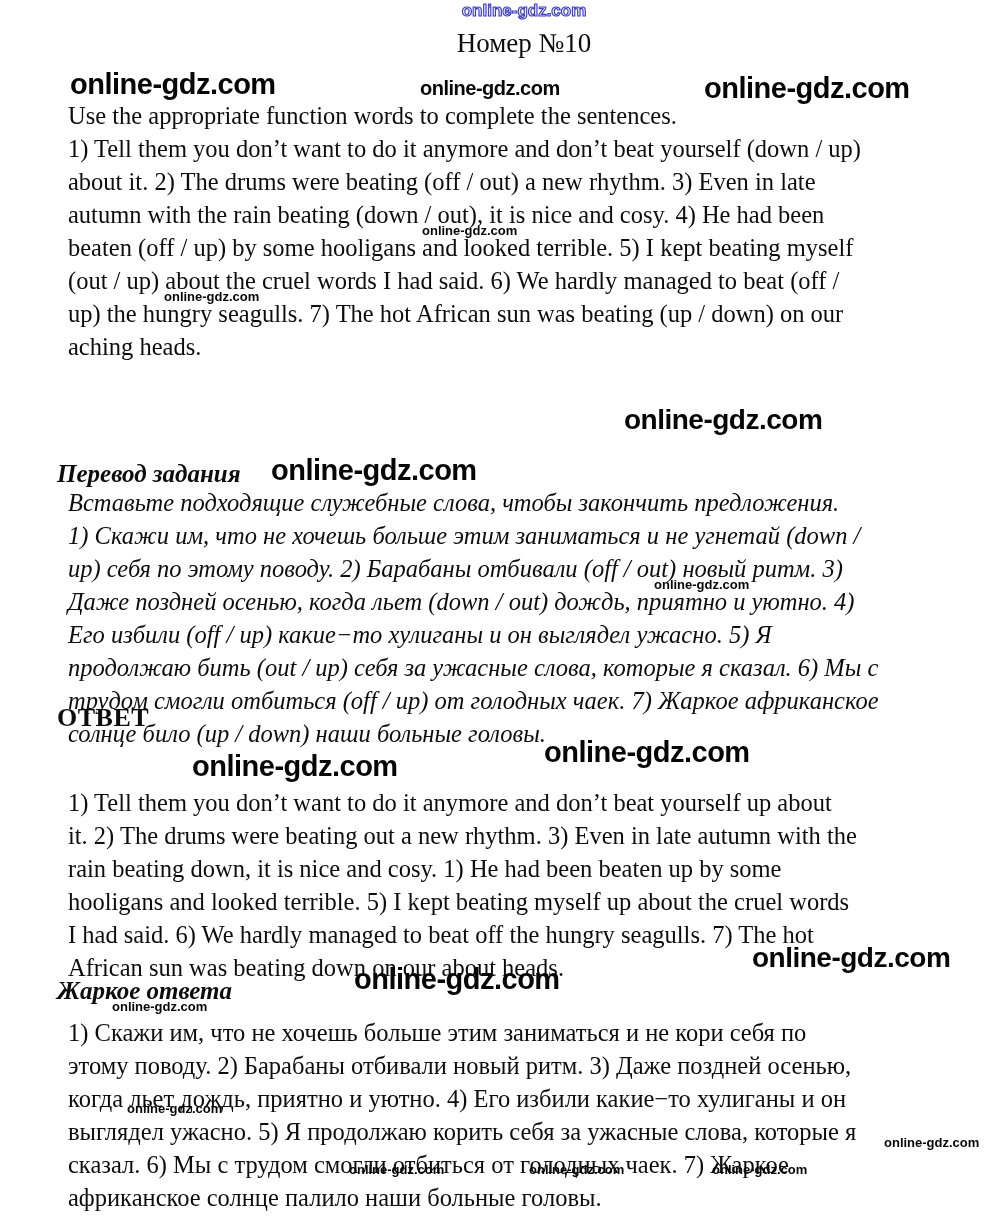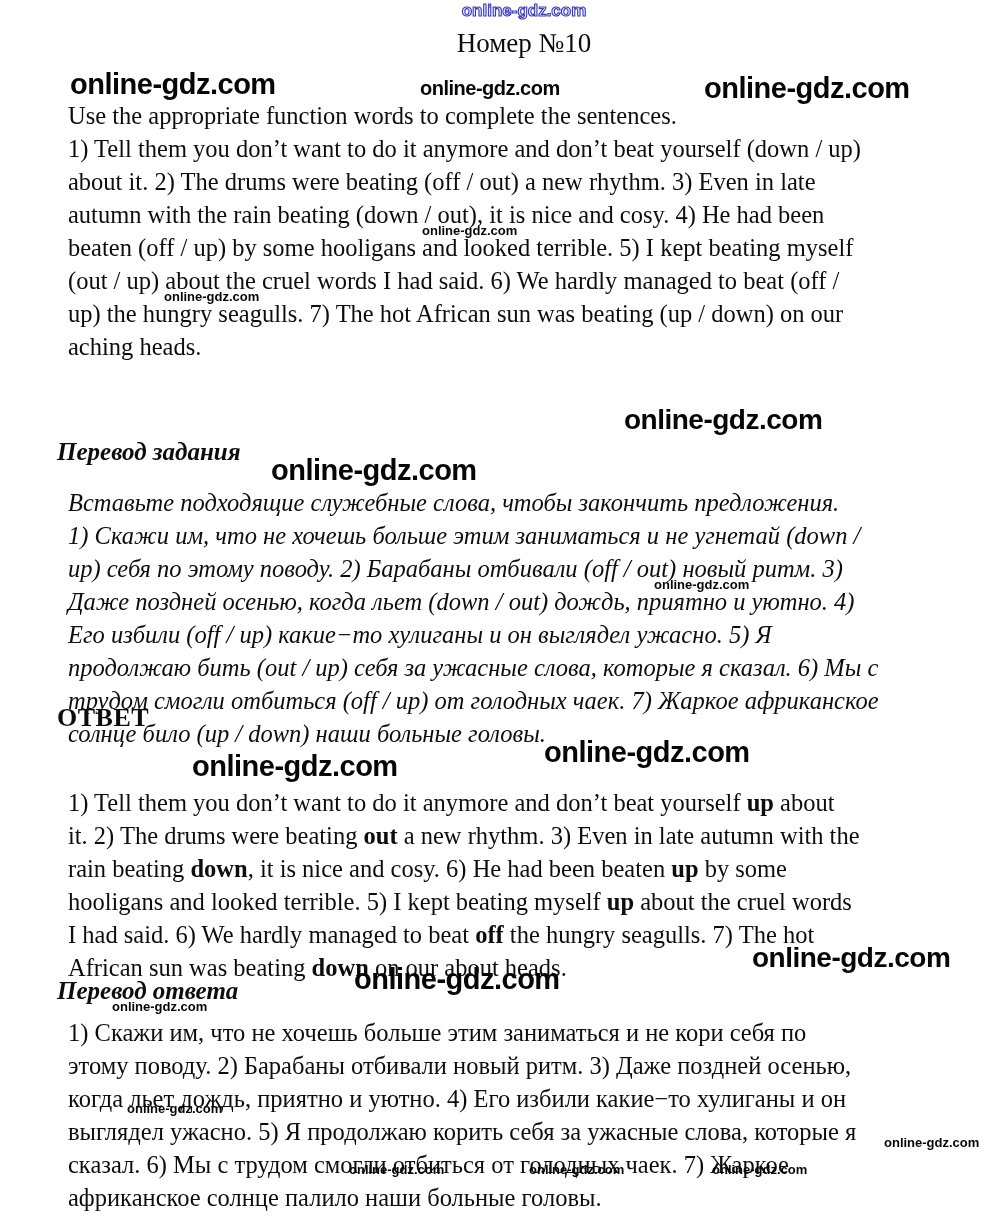--- a/index.html
+++ b/index.html
@@ -23,21 +23,21 @@
   }
   .para{
     position:absolute;
     left:44px;
     width:952px;
     font-size:24.5px;
     line-height:33px;
     white-space:pre-line;
     margin:0;
   }
-  .para b{font-weight:700;}
+  .para b{font-weight:400;}
   .subhead{
     position:absolute;
     left:33px;
     font-size:25px;
     font-weight:700;
     font-style:italic;
     margin:0;
   }
   .subhead.caps{
     font-style:normal;
@@ -87,44 +87,44 @@
 beaten (off / up) by some hooligans and looked terrible. 5) I kept beating myself
 (out / up) about the cruel words I had said. 6) We hardly managed to beat (off /
 up) the hungry seagulls. 7) The hot African sun was beating (up / down) on our
 aching heads.</div>
 
   <span class="wm small" style="left:398px;top:224px;font-size:13px;">online-gdz.com</span>
   <span class="wm small" style="left:140px;top:290px;font-size:13px;">online-gdz.com</span>
 
   <span class="wm" style="left:600px;top:406px;font-size:28px;">online-gdz.com</span>
 
-  <h3 class="subhead" style="top:438px;">Перевод задания</h3>
+  <h3 class="subhead" style="top:460px;">Перевод задания</h3>
   <span class="wm" style="left:247px;top:456px;font-size:29px;">online-gdz.com</span>
   <div class="para" style="top:486px;font-style:italic;">Вставьте подходящие служебные слова, чтобы закончить предложения.
 1) Скажи им, что не хочешь больше этим заниматься и не угнетай (down /
 up) себя по этому поводу. 2) Барабаны отбивали (off / out) новый ритм. 3)
 Даже поздней осенью, когда льет (down / out) дождь, приятно и уютно. 4)
 Его избили (off / up) какие−то хулиганы и он выглядел ужасно. 5) Я
 продолжаю бить (out / up) себя за ужасные слова, которые я сказал. 6) Мы с
 трудом смогли отбиться (off / up) от голодных чаек. 7) Жаркое африканское
 солнце било (up / down) наши больные головы.</div>
   <span class="wm small" style="left:630px;top:578px;font-size:13px;">online-gdz.com</span>
 
   <h3 class="subhead caps" style="top:703px;">ОТВЕТ</h3>
   <span class="wm" style="left:168px;top:752px;font-size:29px;">online-gdz.com</span>
   <span class="wm" style="left:520px;top:738px;font-size:29px;">online-gdz.com</span>
   <div class="para" style="top:786px;"><span>1) Tell them you don’t want to do it anymore and don’t beat yourself </span><b>up</b><span> about
 it. 2) The drums were beating </span><b>out</b><span> a new rhythm. 3) Even in late autumn with the
-rain beating </span><b>down</b><span>, it is nice and cosy. 6) He had been beaten </span><b>up</b><span> by some
+rain beating </span><b>down</b><span>, it is nice and cosy. 1) He had been beaten </span><b>up</b><span> by some
 hooligans and looked terrible. 5) I kept beating myself </span><b>up</b><span> about the cruel words
 I had said. 6) We hardly managed to beat </span><b>off</b><span> the hungry seagulls. 7) The hot
 African sun was beating </span><b>down</b><span> on our about heads.</span></div>
   <span class="wm" style="left:728px;top:944px;font-size:28px;">online-gdz.com</span>
 
-  <h3 class="subhead" style="top:977px;">Перевод ответа</h3>
+  <h3 class="subhead" style="top:977px;">Жаркое ответа</h3>
   <span class="wm" style="left:330px;top:965px;font-size:29px;">online-gdz.com</span>
   <span class="wm small" style="left:88px;top:1000px;font-size:13px;">online-gdz.com</span>
   <div class="para" style="top:1016px;">1) Скажи им, что не хочешь больше этим заниматься и не кори себя по
 этому поводу. 2) Барабаны отбивали новый ритм. 3) Даже поздней осенью,
 когда льет дождь, приятно и уютно. 4) Его избили какие−то хулиганы и он
 выглядел ужасно. 5) Я продолжаю корить себя за ужасные слова, которые я
 сказал. 6) Мы с трудом смогли отбиться от голодных чаек. 7) Жаркое
 африканское солнце палило наши больные головы.</div>
   <span class="wm small" style="left:103px;top:1102px;font-size:13px;">online-gdz.com</span>
   <span class="wm small" style="left:860px;top:1136px;font-size:13px;">online-gdz.com</span>

